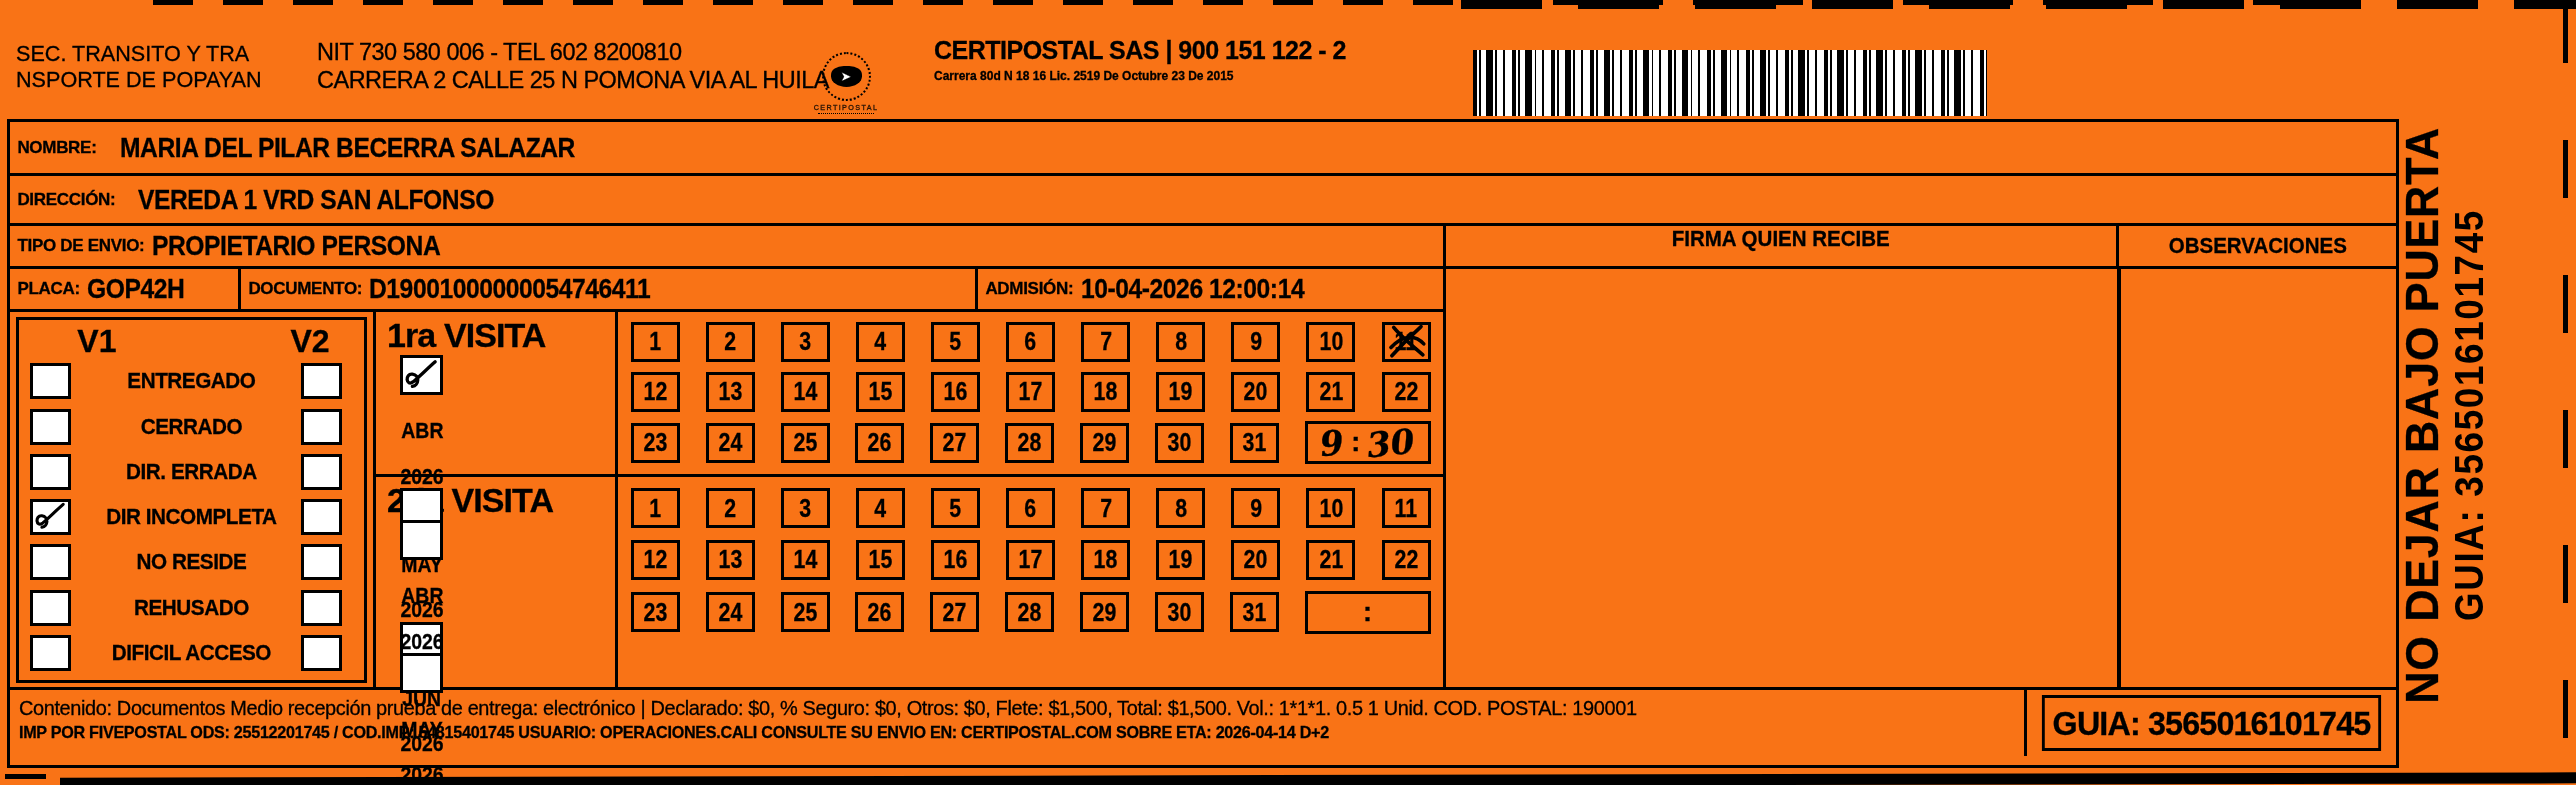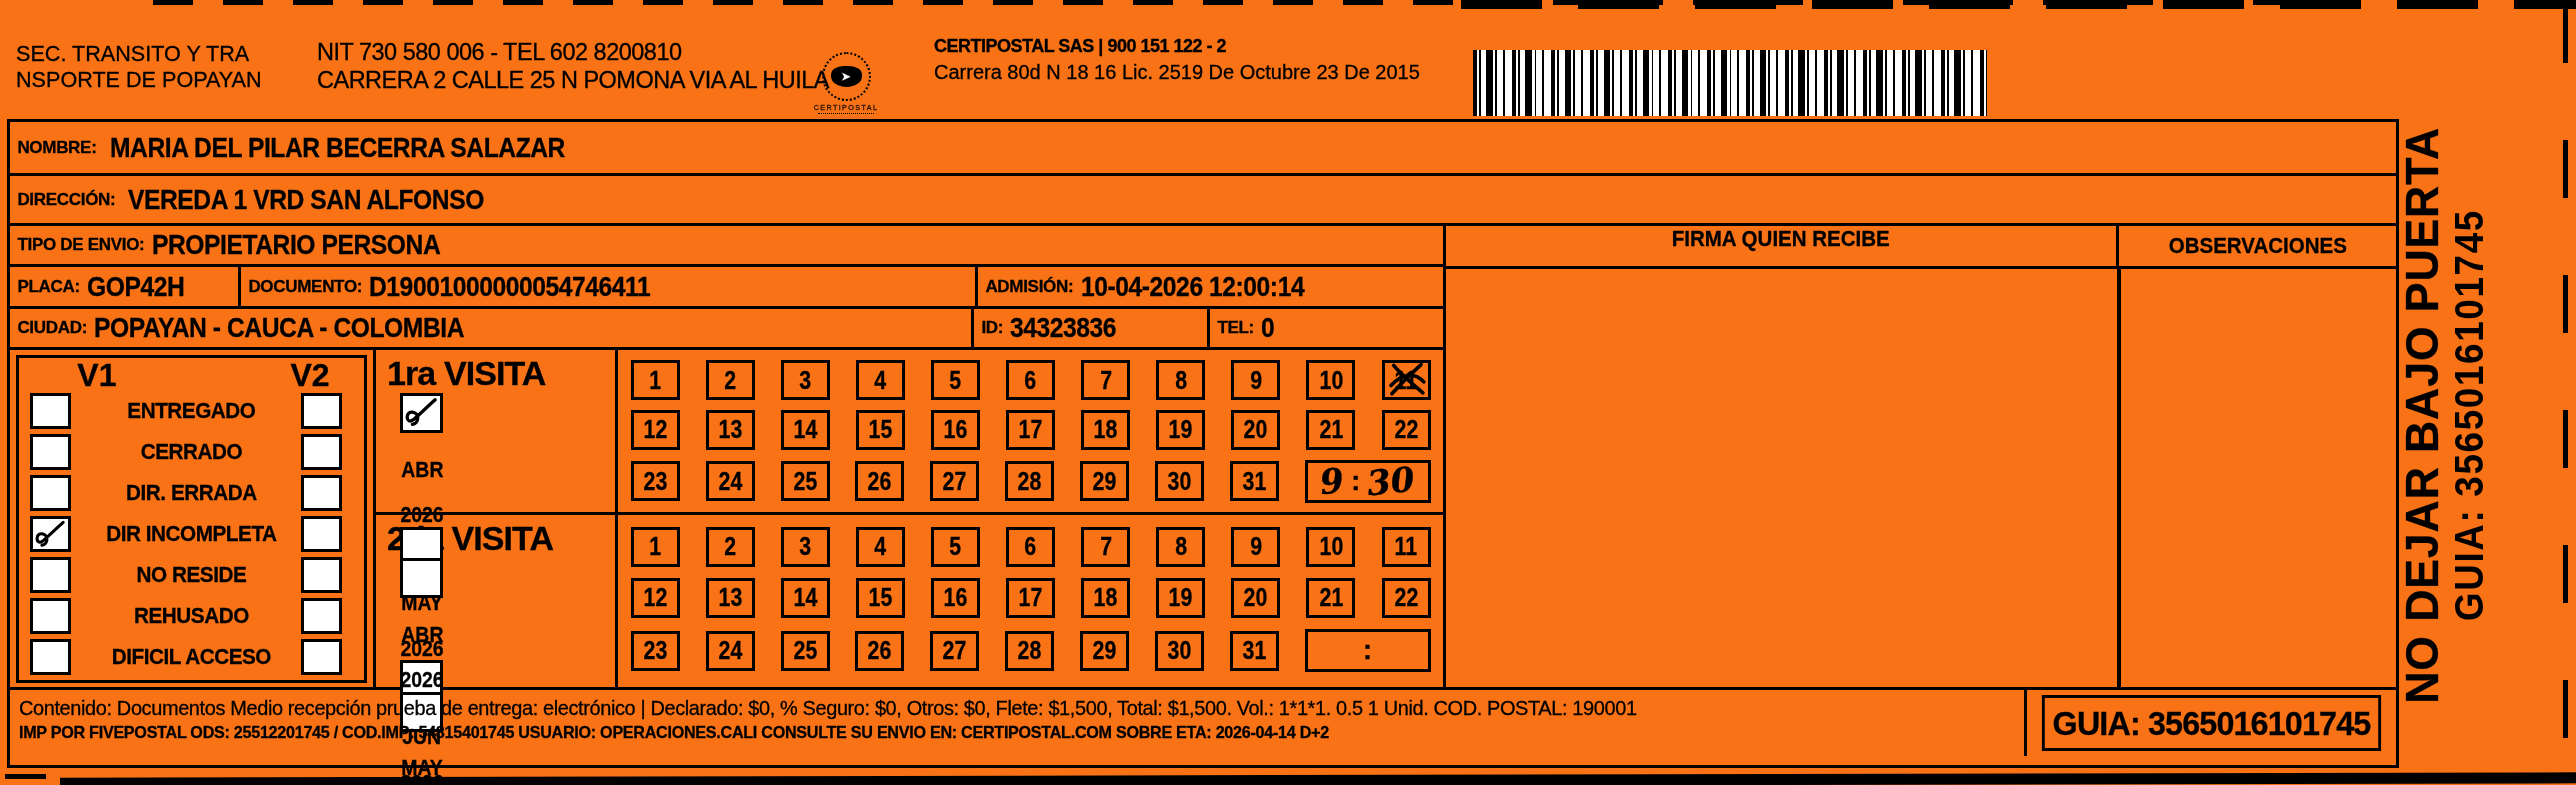--- a/index.html
+++ b/index.html
@@ -16,39 +16,39 @@
     background:repeating-linear-gradient(180deg,#000 0 58px,transparent 58px 135px); }
   .bottom-bar { position:absolute; left:60px; right:0; bottom:0; height:10.8px; background:#000;
     transform:rotate(-.12deg); }
   .bottom-dash { position:absolute; left:5.4px; bottom:7.2px; width:41px; height:4.5px; background:#000; }
 
   
   .hdr-block { position:absolute; white-space:nowrap; }
   .sender { left:16px; top:41px; font-size:21.6px; line-height:26px; }
   .nit { left:317px; top:38px; font-size:23.5px; line-height:28px; letter-spacing:-0.5px; }
   .company { left:934px; top:36px; }
-  .company .l1 { font-size:18px; font-weight:bold; letter-spacing:-0.5px; }
-  .company .l2 { font-size:20px; margin-top:3.6px; }
+  .company .l1 { font-size:25px; font-weight:bold; letter-spacing:-0.5px; }
+  .company .l2 { font-size:12px; margin-top:3.6px;font-weight:bold; }
   .logo { left:810px; top:52px; width:72px; text-align:center; }
   .logo-ring { width:49px; height:49px; margin:0 auto; border:2.7px dotted #000; border-radius:50%;
     display:flex; align-items:center; justify-content:center; }
   .logo-core { width:31px; height:21.6px; background:#000; border-radius:45% 45% 55% 55%;
     color:#fff; font-size:13.5px; line-height:21.6px; text-align:center; }
   .logo-cap { font-size:7.2px; letter-spacing:1.4px; margin-top:1.8px; opacity:.85; }
   .logo-dots { width:56px; margin:0.9px auto 0; border-bottom:1.8px dotted #000; }
   .barcode { position:absolute; left:1473px; top:50px; width:514px; height:66px;
     background:repeating-linear-gradient(90deg,#000 0 3.6px,#fff 3.6px 6.3px,#000 6.3px 8px,#fff 8px 13.5px,
       #000 13.5px 20px,#fff 20px 22.5px,#000 22.5px 24px,#fff 24px 30px,#000 30px 32px,#fff 32px 39px); }
 
   
   .form { position:absolute; left:7.2px; top:119px; width:2392px; height:649px; border:3.6px solid #000; }
   .lbl { font-size:17px; font-weight:bold; letter-spacing:-0.3px; white-space:nowrap; }
   .val { display:inline-block; font-size:28px; font-weight:bold; letter-spacing:-0.5px;
          transform:scaleX(.88); transform-origin:0 50%; white-space:nowrap; }
-  .frow { display:flex; align-items:center; padding-left:7.2px; gap:13px; }
+  .frow { display:flex; align-items:center; padding-left:7.2px; gap:23px; }
   .bb { border-bottom:3.6px solid #000; } .br { border-right:3.6px solid #000; }
   .row-nombre { height:54px; } .row-direccion { height:50px; }
   .mid-band { display:flex; height:461px; }
   .mid-left { width:1436px; display:flex; flex-direction:column; }
   .hrow { height:43px; display:flex; }
   .cell { display:flex; align-items:center; padding-left:7.2px; gap:7.2px; }
   .cell-placa { width:231px; } .cell-doc { flex:1; } .cell-adm { width:465px; }
   .cell-ciudad { flex:1; } .cell-id { width:236px; } .cell-tel { width:233px; }
   .mid-right { flex:1; display:flex; flex-direction:column; }
   .sig-head { height:43px; display:flex; }
@@ -181,34 +181,20 @@
           <div class="cell cell-doc br">
             <span class="lbl">DOCUMENTO:</span>
             <span class="val">D19001000000054746411</span>
           </div>
           <div class="cell cell-adm">
             <span class="lbl">ADMISIÓN:</span>
             <span class="val">10-04-2026 12:00:14</span>
           </div>
         </div>
 
-        <div class="hrow bb">
-          <div class="cell cell-ciudad br">
-            <span class="lbl">CIUDAD:</span>
-            <span class="val">POPAYAN - CAUCA - COLOMBIA</span>
-          </div>
-          <div class="cell cell-id br">
-            <span class="lbl">ID:</span>
-            <span class="val">34323836</span>
-          </div>
-          <div class="cell cell-tel">
-            <span class="lbl">TEL:</span>
-            <span class="val">0</span>
-          </div>
-        </div>
 
         <div class="grid-area">
 
           <div class="v1v2-col br">
             <div class="v1v2-box">
               <div class="v1v2-head">
                 <span>V1</span>
                 <span>V2</span>
               </div>
               <div class="rep"><div class="opt-row">

